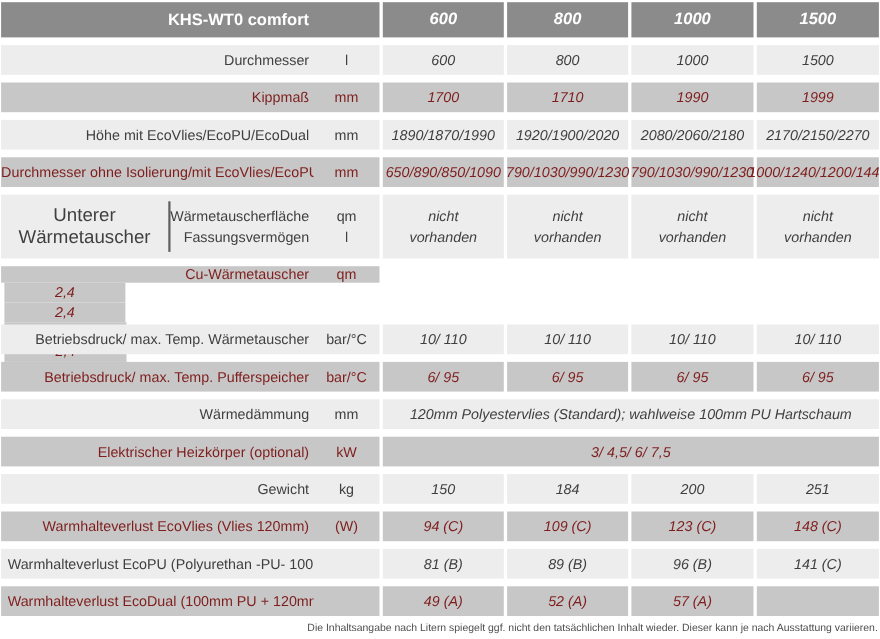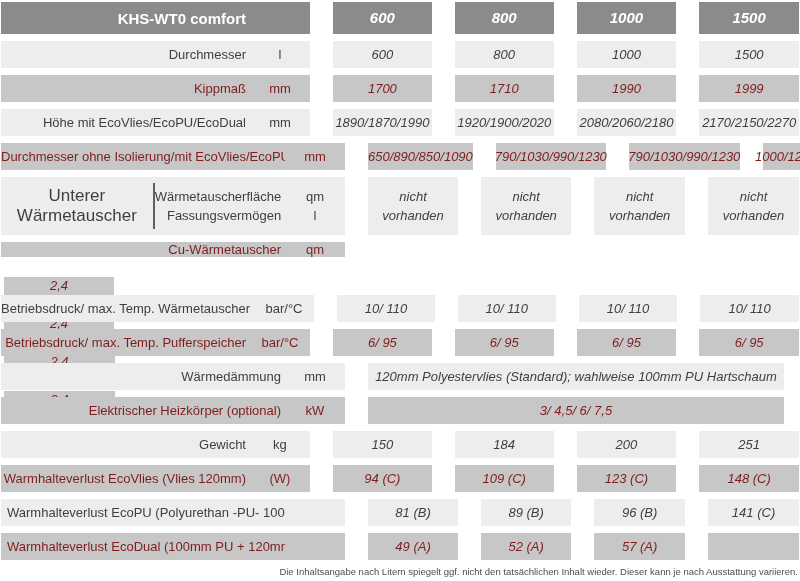--- a/index.html
+++ b/index.html
@@ -3,21 +3,21 @@
 <meta charset="utf-8">
 <style>
   html,body{margin:0;padding:0;background:#ffffff;}
   body{
     width:800px;height:581px;overflow:hidden;position:relative;
     font-family:"Liberation Sans","DejaVu Sans",sans-serif;
     -webkit-font-smoothing:antialiased;
   }
   #spec-table{position:absolute;top:0;left:0;width:800px;}
 
-  .row{display:flex;align-items:stretch;margin-top:7px;width:798px;margin-left:1px;gap:20px;}
+  .row{display:flex;align-items:stretch;margin-top:7px;width:798px;margin-left:1px;}
   .row.first{margin-top:2px;}
 
   
   .bg-header{background:#8b8b8b;color:#ffffff;}
   .bg-light{background:#ededed;color:#3f3f3f;}
   .bg-medium{background:#c7c7c7;color:#7f1d1d;}
 
   
   .h-head{height:32px;}
   .h-std{height:27px;}
@@ -25,21 +25,21 @@
   .h-group{height:58px;}
 
   
   .label-cell{width:344px;display:flex;align-items:center;box-sizing:border-box;}
   .label-text{flex:1;text-align:right;font-size:13px;line-height:15px;padding-right:4px;white-space:nowrap;overflow:hidden;}
   .label-text.left{text-align:left;padding-left:6px;}
   .unit-text{width:60px;text-align:center;font-size:13px;white-space:nowrap;}
   .val-cell{width:110px;margin-left:3px;display:flex;align-items:center;justify-content:center;
             font-size:13px;text-align:center;line-height:18px;font-style:italic;}
   .val-cell.w3{width:111px;}
-  .val-cell.span4{width:416px;}
+  .val-cell.span4{width:451px;}
 
   
   .title-text{flex:1;text-align:right;font-size:15px;font-weight:bold;padding-right:4px;}
   .head-unit{width:60px;}
   .col-head{font-size:15px;font-weight:bold;}
 
   
   .group-left{width:152px;text-align:center;font-size:17px;}
   .group-divider{width:2px;height:46px;background:#5f5f5f;align-self:center;}
   .stack{display:flex;flex-direction:column;justify-content:space-between;}

